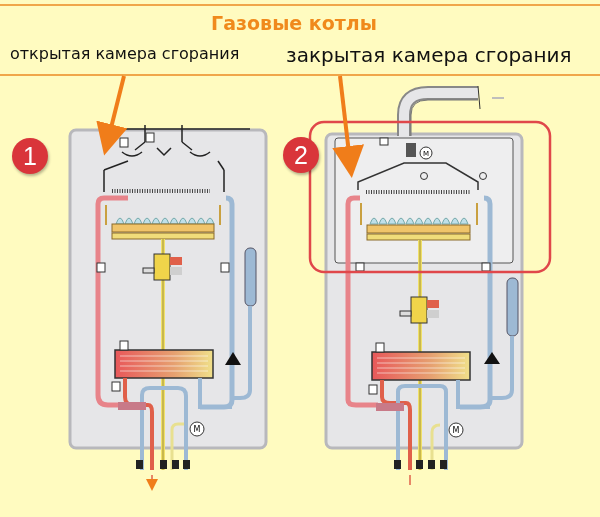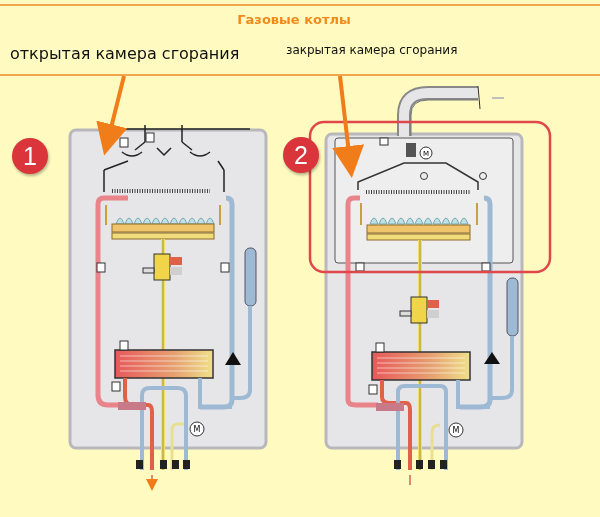--- a/index.html
+++ b/index.html
@@ -1,20 +1,20 @@
 <!DOCTYPE html>
 <html><head>
 <meta charset="utf-8">
 <style>
   html,body{margin:0;padding:0;}
   body{width:600px;height:517px;background:#fffbc0;position:relative;overflow:hidden;font-family:"DejaVu Sans","Liberation Sans",sans-serif;}
   .rule{position:absolute;left:0;width:600px;height:2px;background:#f0a64a;}
-  #title{position:absolute;left:0;width:502px;top:12px;text-align:center;padding-left:86px;box-sizing:border-box;color:#f08a1c;font-weight:bold;font-size:13px;font-family:"DejaVu Sans",sans-serif;}
+  #title{position:absolute;left:0;width:502px;top:12px;text-align:center;padding-left:86px;box-sizing:border-box;color:#f08a1c;font-weight:bold;font-size:19px;font-family:"DejaVu Sans",sans-serif;}
   #sub1{position:absolute;left:10px;top:44px;font-size:16px;color:#111;font-family:"DejaVu Sans",sans-serif;}
-  #sub2{position:absolute;left:286px;top:43px;font-size:12px;color:#111;font-family:"DejaVu Sans",sans-serif;}
+  #sub2{position:absolute;left:286px;top:43px;font-size:20px;color:#111;font-family:"DejaVu Sans",sans-serif;}
   svg{position:absolute;left:0;top:0;}
   .badge{position:absolute;width:36px;height:36px;border-radius:50%;background:#d9353a;color:#fff;font-size:25px;text-align:center;line-height:36px;font-family:"Liberation Sans",sans-serif;box-shadow:1px 2px 3px rgba(0,0,0,0.3);}
 </style>
 </head>
 <body>
 
 <div class="rule" style="top:4px"></div>
 <div class="rule" style="top:74px"></div>
 
 <div id="title">Газовые котлы</div>

